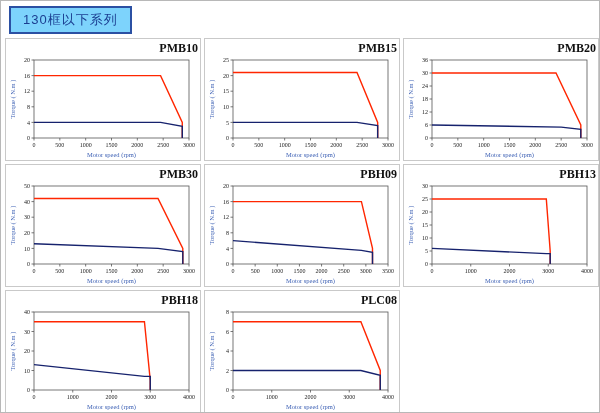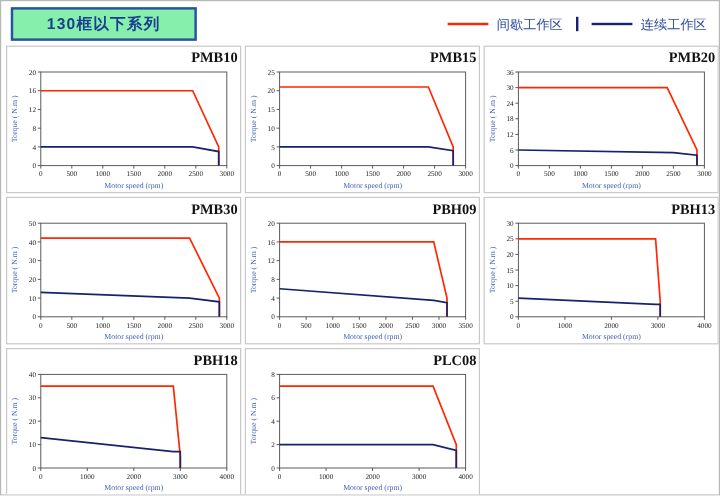--- a/index.html
+++ b/index.html
@@ -7,22 +7,22 @@
   .page {
     width:600px; height:413px; margin:0 auto; background:#fff;
     border:1px solid #b8b8b8; font-family:"Liberation Sans", sans-serif;
     position:relative; overflow:hidden;
   }
   .header {
     height:34px; display:flex; align-items:center; justify-content:space-between;
     padding:4px 10px 0 8px;
   }
   .title-box {
-    border:2px solid #2b50a3; color:#1b3e91; font-weight:bold;
-    font-size:13px; padding:3px 28px; background:#86efac; letter-spacing:1px;
+    border:2px solid #2b50a3; color:#1b3e91; font-weight:normal;
+    font-size:13px; padding:3px 12px; background:#7dd3fc; letter-spacing:1px;
   }
   .legend { display:flex; align-items:center; gap:7px; }
   .legend-line { display:inline-block; width:34px; height:2px; }
   .legend-divider { display:inline-block; width:2px; height:12px; background:#16226d; margin:0 4px; }
   .legend-label { font-size:11px; color:#2a4a9b; }
   .charts {
     display:grid; grid-template-columns:repeat(3, 1fr);
     gap:3px; padding:3px 4px 4px 4px;
   }
   .cell {
@@ -36,27 +36,20 @@
   svg.chart { display:block; }
   .tick { font:6px "Liberation Serif", serif; fill:#222; }
   .axlabel { font:6.5px "Liberation Serif", serif; fill:#3f62b5; }
 </style>
 </head>
 <body>
 
 <div class="page">
   <div class="header">
     <div class="title-box">130框以下系列</div>
-    <div class="legend">
-      <span class="legend-line" style="background: rgb(255, 38, 0);"></span>
-      <span class="legend-label">间歇工作区</span>
-      <span class="legend-divider"></span>
-      <span class="legend-line" style="background: rgb(22, 34, 109);"></span>
-      <span class="legend-label">连续工作区</span>
-    </div>
   </div>
 
   <div class="charts">
     <div class="cell">
       <div class="chart-title">PMB10</div>
       <svg class="chart" width="190" height="102" viewBox="0 0 190 102">
           <rect x="26" y="4" width="155" height="78" fill="#ffffff" stroke="#555" stroke-width="0.8"></rect>
           <line x1="26" y1="82" x2="26" y2="84.5" stroke="#555" stroke-width="0.8"></line>
           <text x="26" y="91" class="tick" text-anchor="middle">0</text>
           <line x1="51.83333333333333" y1="82" x2="51.83333333333333" y2="84.5" stroke="#555" stroke-width="0.8"></line>

